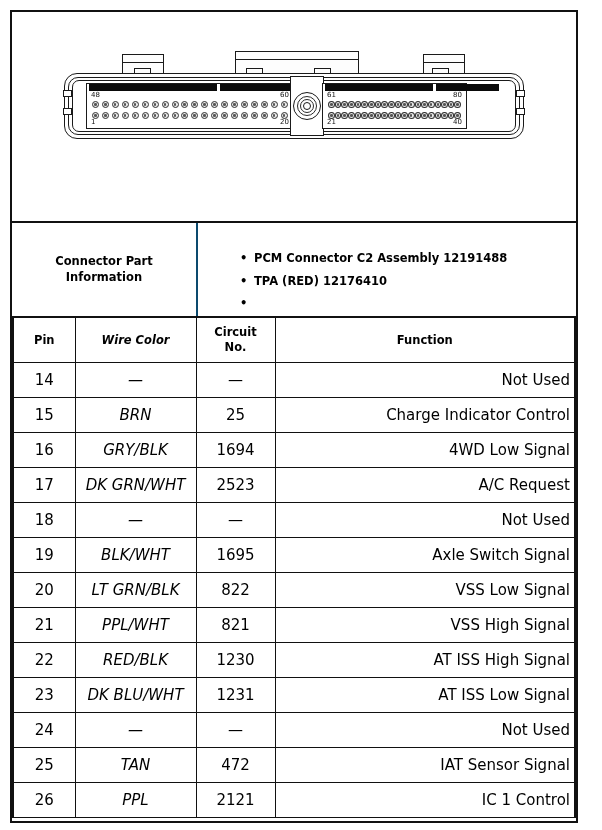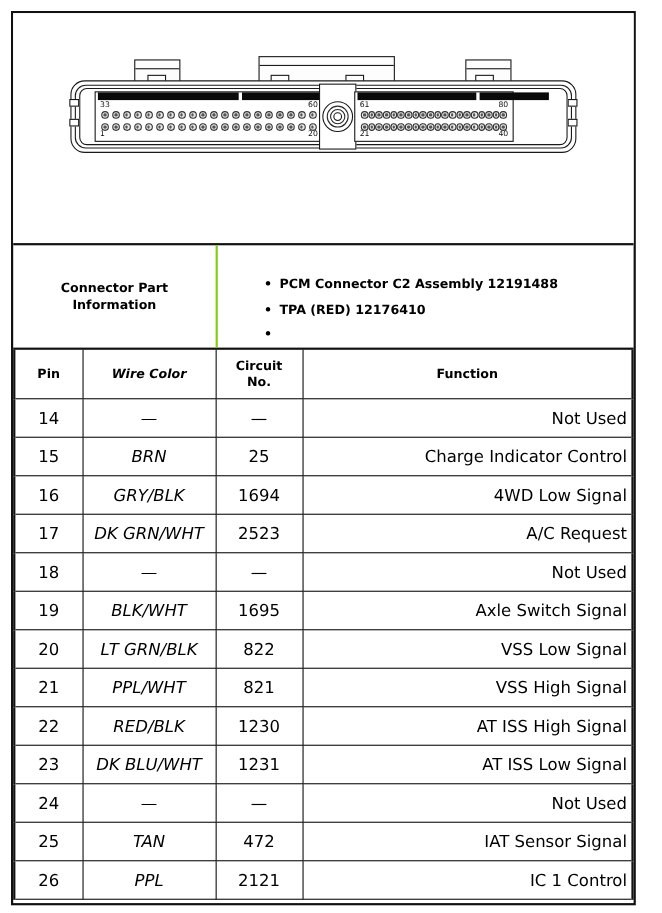--- a/index.html
+++ b/index.html
@@ -232,21 +232,21 @@
     left: 0;
     top: 211px;
     width: 564px;
     height: 95px;
     display: flex;
     box-sizing: border-box;
     border-bottom: 2px solid #111111;
   }
   #part-info-label-cell {
     width: 186px;
-    border-right: 2px solid #84cc16;
+    border-right: 2px solid #0c4a6e;
     box-sizing: border-box;
     display: flex;
     align-items: center;
     justify-content: center;
     text-align: center;
     font-weight: bold;
     font-size: 11.5px;
     line-height: 1.32;
     padding: 0 6px;
   }
@@ -343,21 +343,21 @@
 
         <div class="side-tab" style="left:-1px;  top:48px;"></div>
         <div class="side-tab" style="left:-1px;  top:66px;"></div>
         <div class="side-tab" style="left:452px; top:48px;"></div>
         <div class="side-tab" style="left:452px; top:66px;"></div>
 
         <div class="cavity" id="cavity-left">
           <div class="key-bar" style="left:2px;  width:128px;"></div>
           <div class="key-bar" style="left:133px; width:71px;"></div>
 
-          <div class="pin-num" style="left:4px;   top:8px;">33</div>
+          <div class="pin-num" style="left:4px;   top:8px;">48</div>
           <div class="pin-num" style="right:4px;  top:8px;">60</div>
           <div class="pin-num" style="left:4px;   bottom:2px;">1</div>
           <div class="pin-num" style="right:4px;  bottom:2px;">20</div>
 
           <div class="pin-row" style="left:5px; right:5px; top:17px;">
             <span class="pin"></span>
               <span class="pin"></span>
               <span class="pin"></span>
               <span class="pin"></span>
               <span class="pin"></span>

